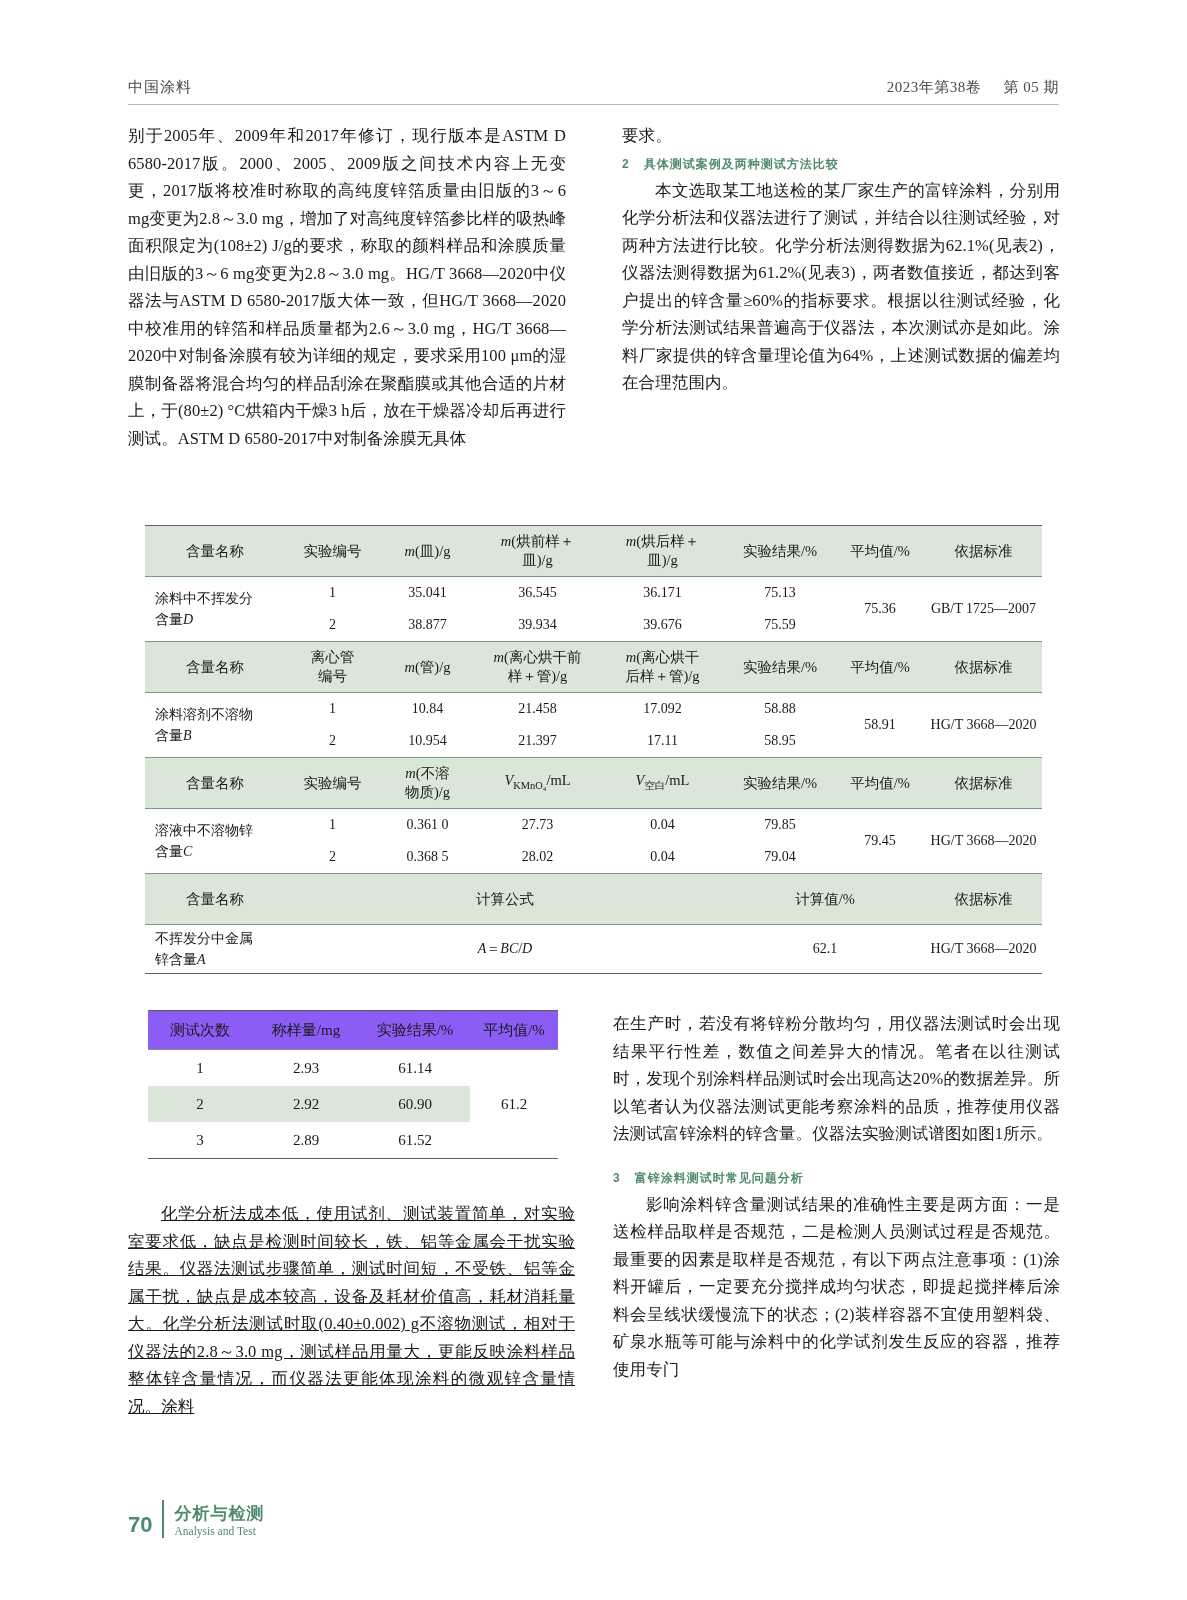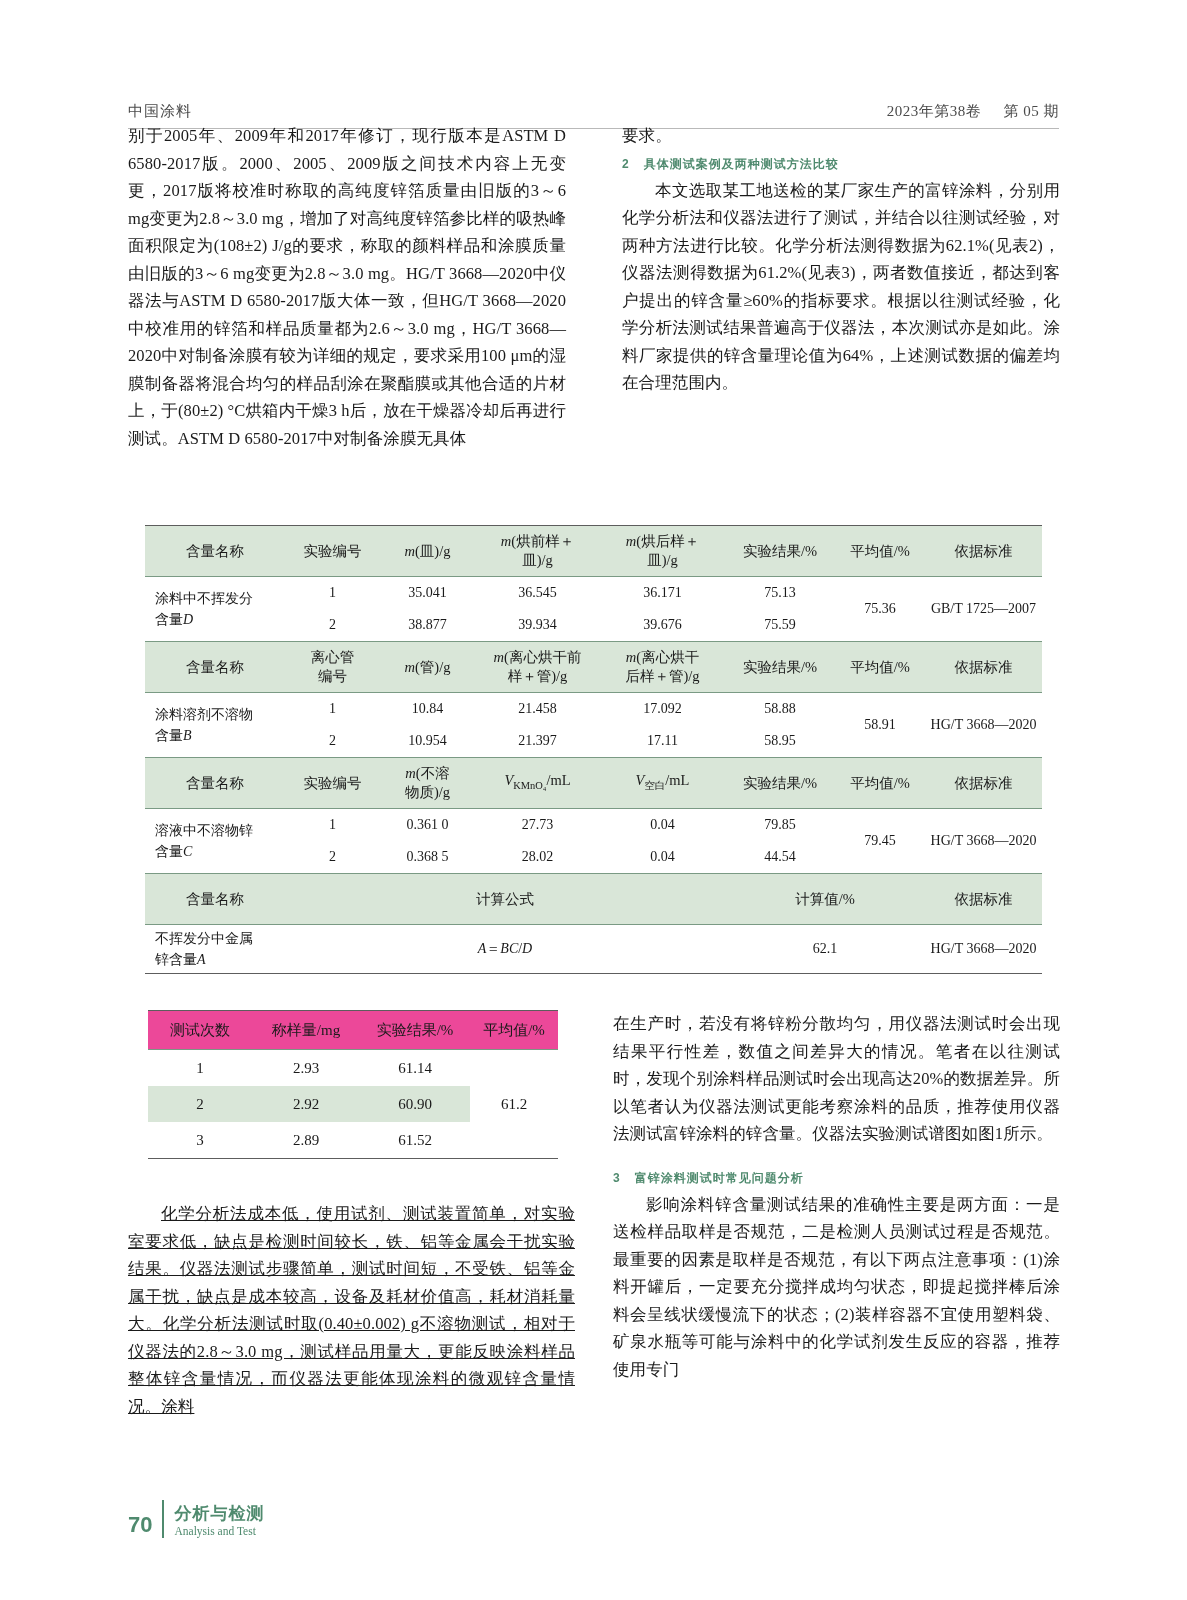--- a/index.html
+++ b/index.html
@@ -28,21 +28,21 @@
     top: 78px;
     display: flex;
     justify-content: space-between;
     align-items: flex-end;
     font-size: 15px;
     color: #4a4a4a;
     padding-bottom: 7px;
     border-bottom: 1px solid #b9b9b9;
   }
   .header .left { letter-spacing: 1px; }
-  .header .right { letter-spacing: 0.5px; margin-top: 24px; }
+  .header .right { letter-spacing: 0.5px; }
   .header .right .vol { margin-right: 18px; }
 
   
   .cols {
     position: absolute;
     left: 128px;
     top: 122px;
     width: 932px;
     display: flex;
     gap: 56px;
@@ -118,21 +118,21 @@
   }
   .t2 tr.data td { height: 26px; }
   .t2 .calcrow td { height: 42px; }
 
   .t3 {
     border-top: 1.6px solid #5d5d5d;
     border-bottom: 1.6px solid #5d5d5d;
     font-size: 15px;
   }
   .t3 tr.head td {
-    background: #ec4899;
+    background: #8b5cf6;
     height: 32px;
     border-bottom: 1px solid #7a9a84;
   }
   .t3 tr td { height: 30px; }
   .t3 tr.alt td { background: #d9e6d8; }
 
   sub { font-size: 0.72em; }
   i { font-style: italic; }
 
   
@@ -284,21 +284,21 @@
         <td>0.04</td>
         <td>79.85</td>
         <td rowspan="2">79.45</td>
         <td rowspan="2">HG/T 3668—2020</td>
       </tr>
       <tr class="data">
         <td>2</td>
         <td>0.368 5</td>
         <td>28.02</td>
         <td>0.04</td>
-        <td>44.54</td>
+        <td>79.04</td>
       </tr>
 
       <tr class="head">
         <td>含量名称</td>
         <td colspan="4">计算公式</td>
         <td colspan="2">计算值/%</td>
         <td>依据标准</td>
       </tr>
       <tr class="calcrow">
         <td class="leftcell">不挥发分中金属<br>锌含量<i>A</i></td>

